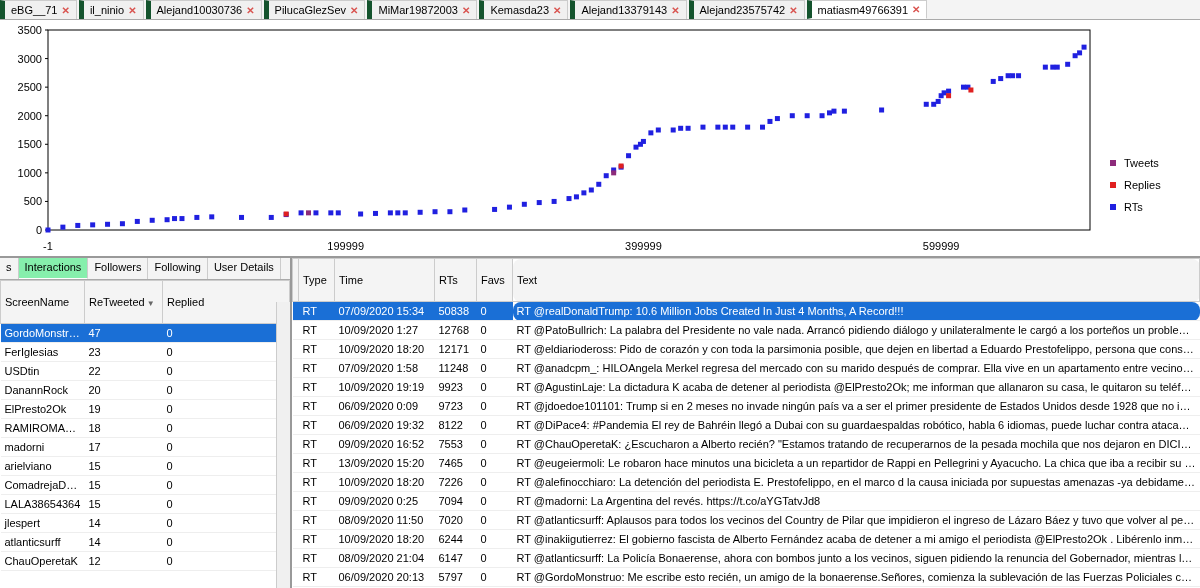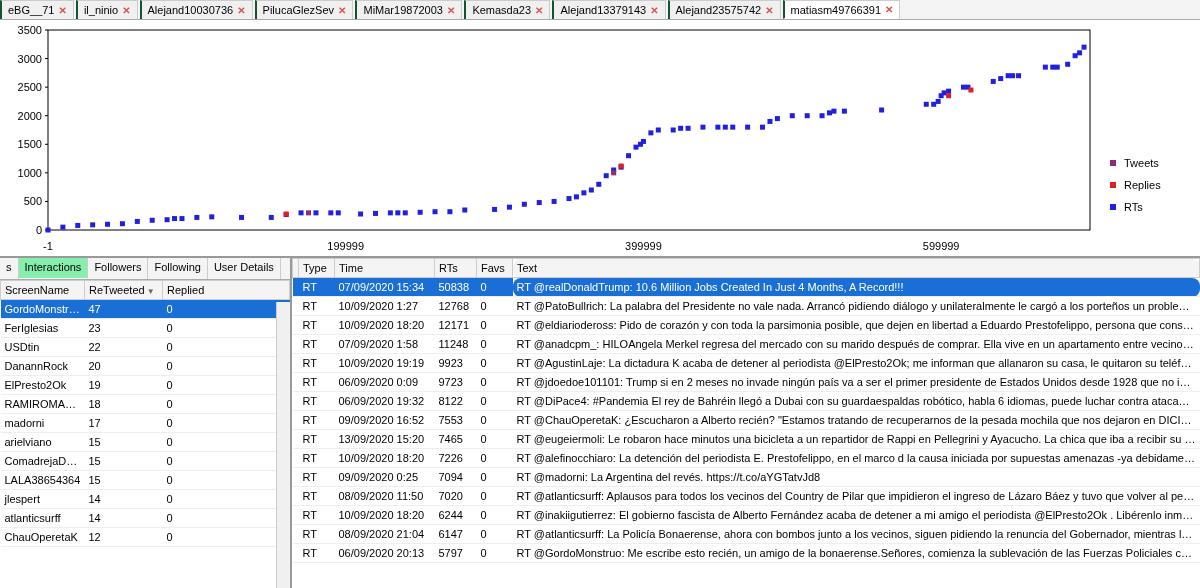--- a/index.html
+++ b/index.html
@@ -19,21 +19,21 @@
     height: 20px;
     border-bottom: 1px solid #aaa;
     background: #f4f4f4;
   }
   .tabbar .tab {
     display: flex;
     align-items: center;
     padding: 2px 6px;
     border-right: 1px solid #ccc;
     border-top: 1px solid #ccc;
-    border-left: 2px solid #14532d;
+    border-left: 5px solid #14532d;
     margin-right: 2px;
     background: #f0f0f0;
     white-space: nowrap;
     font-size: 11px;
     cursor: pointer;
   }
   .tabbar .tab.active {
     background: #fff;
     border-bottom: 1px solid #fff;
   }
@@ -81,21 +81,21 @@
   }
   table {
     border-collapse: collapse;
     width: 100%;
     table-layout: fixed;
     font-size: 11px;
   }
   th {
     background: #f4f4f4;
     border: 1px solid #ccc;
-    padding: 3px 4px;
+    padding: 15px 4px;
     text-align: left;
     font-weight: normal;
     position: relative;
   }
   td {
     border-bottom: 1px solid #eee;
     padding: 3px 4px;
     white-space: nowrap;
     overflow: hidden;
     text-overflow: ellipsis;

